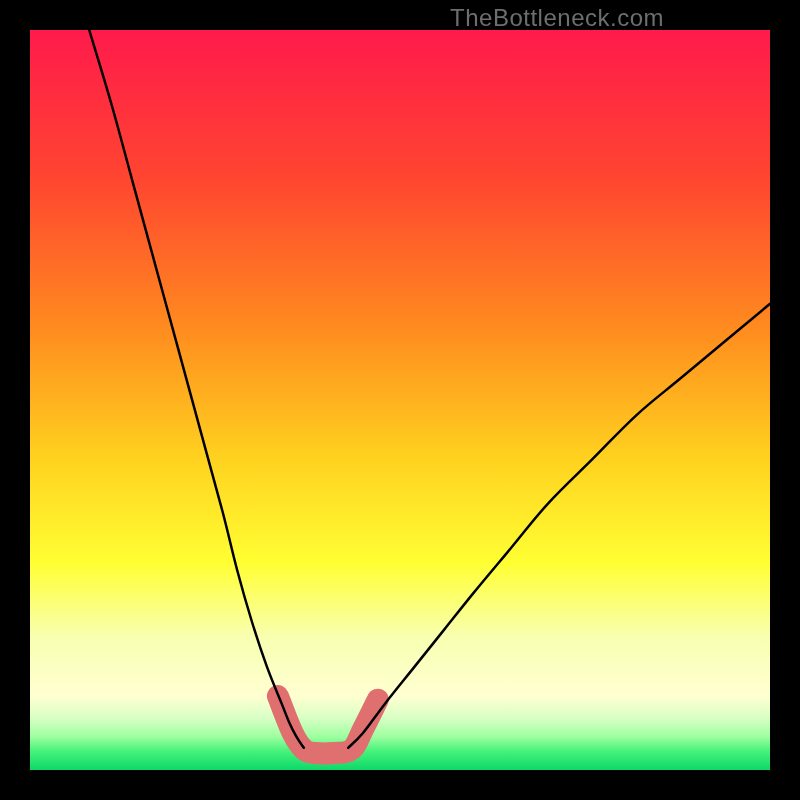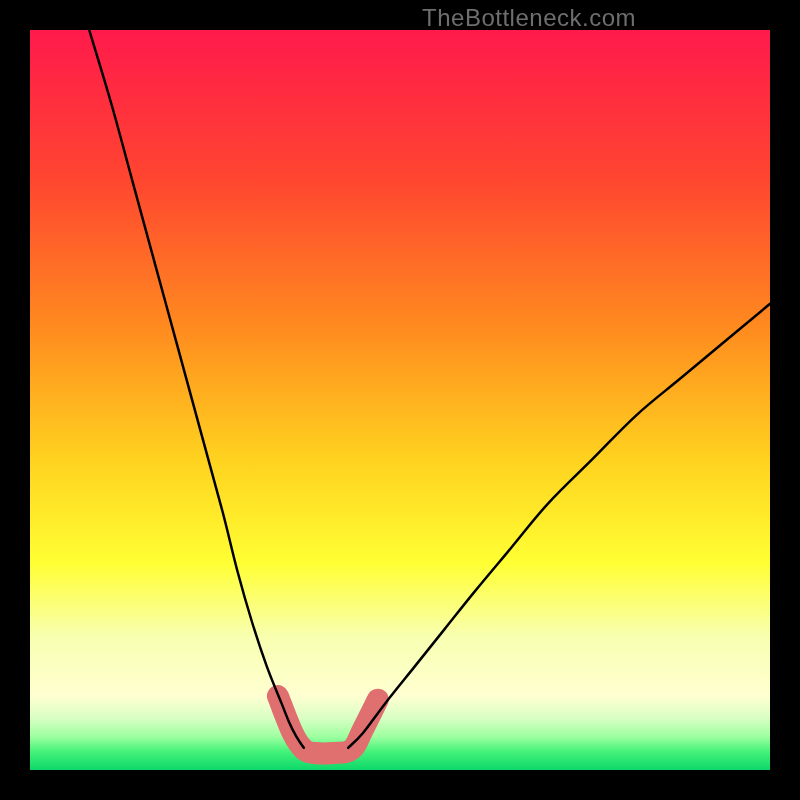--- a/index.html
+++ b/index.html
@@ -9,20 +9,21 @@
     height: 800px;
     overflow: hidden;
     background: #000;
     font-family: Arial, Helvetica, sans-serif;
   }
   .frame {
     position: relative;
     width: 648px;
     height: 800px;
     background: #000;
+    padding-left: 28px;
   }
   .watermark {
     position: absolute;
     top: 4px;
     right: 12px;
     color: #6e6e6e;
     font-size: 24px;
     letter-spacing: 0.5px;
     z-index: 10;
     user-select: none;

